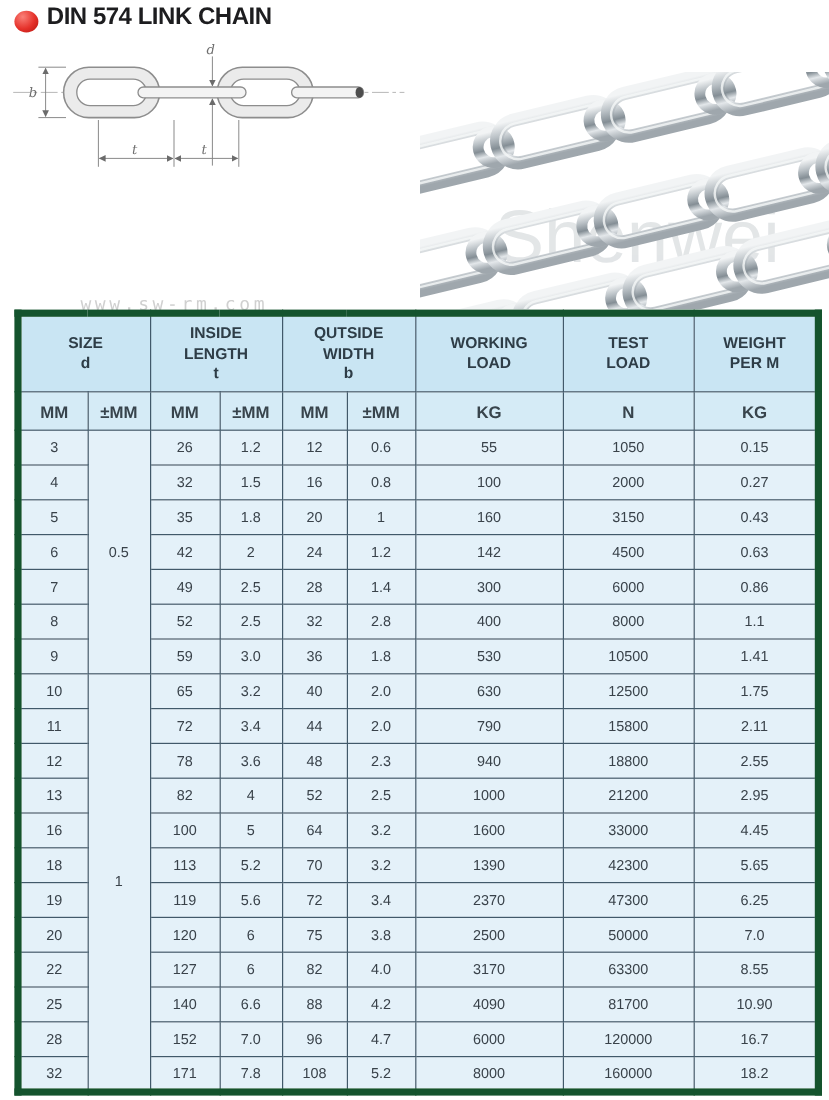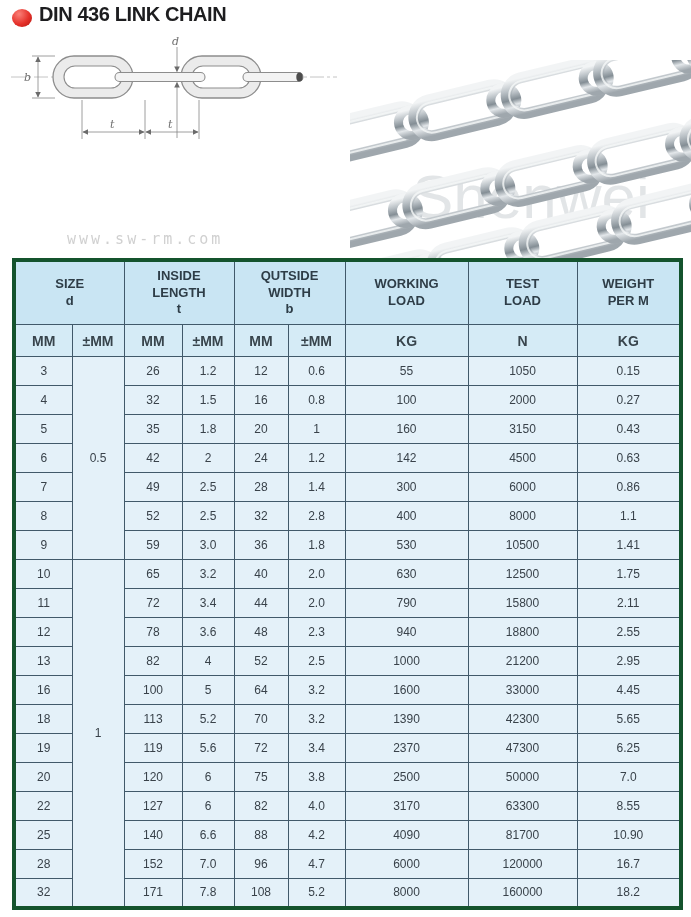--- a/index.html
+++ b/index.html
@@ -18,28 +18,28 @@
   }
   
   .diagram{position:absolute;left:5px;top:36px;width:338px;height:122px;}
   .diagram svg{width:100%;height:100%;display:block;}
   .dim-label{font-family:"DejaVu Serif",serif;font-style:italic;font-size:11px;fill:#6f6f6f;}
   
   .photo{position:absolute;left:350px;top:60px;width:341px;height:198px;overflow:hidden;background:#fff;}
   .photo svg{width:100%;height:100%;display:block;}
   
   .watermark-site{
-    position:absolute;left:67px;top:230px;font-family:"DejaVu Sans Mono",monospace;
+    position:absolute;left:67px;top:244px;font-family:"DejaVu Sans Mono",monospace;
     font-size:15px;color:#d0d0d0;letter-spacing:3px;
   }
   
   .table-wrap{position:absolute;left:12px;top:258px;}
   table.spec-table{
     border-collapse:collapse;table-layout:fixed;width:667px;
-    border:4px solid #14532d;
+    border:6px solid #14532d;
   }
   .spec-table th,.spec-table td{
     border:1px solid #41596a;text-align:center;vertical-align:middle;
     padding:0;overflow:hidden;
   }
   .spec-table .group-row th{
     background:#c9e5f3;color:#2e3d47;font-size:13px;font-weight:bold;
     white-space:pre-line;line-height:1.3;height:62px;
   }
   .spec-table .unit-row th{
@@ -47,21 +47,21 @@
   }
   .spec-table tbody tr{height:29px;}
   .spec-table tbody td{
     background:#e4f1f9;color:#39424a;font-size:12px;
   }
 </style>
 </head>
 <body>
 
 <div class="header-dot"></div>
-<div class="page-title">DIN 436 LINK CHAIN</div>
+<div class="page-title">DIN 574 LINK CHAIN</div>
 
 <div class="diagram">
   <svg viewBox="0 0 338 122">
     <defs>
       <marker id="arr" viewBox="0 0 10 10" refX="9" refY="5" markerWidth="7" markerHeight="7" orient="auto-start-reverse">
         <path d="M0 0 L10 5 L0 10 z" fill="#6b6b6b"></path>
       </marker>
     </defs>
 
     <line x1="6" y1="41" x2="332" y2="41" stroke="#b5b5b5" stroke-width="0.8" stroke-dasharray="14 3 3 3"></line>

